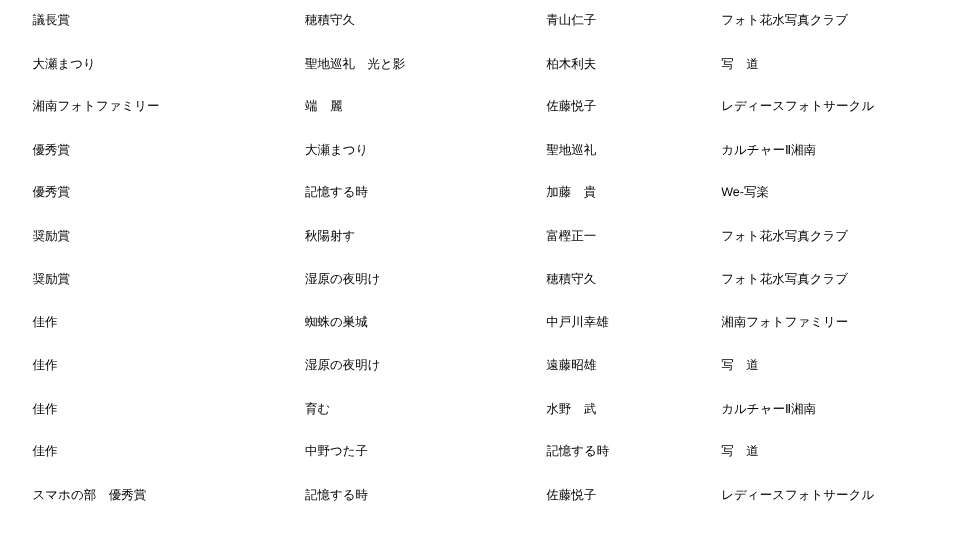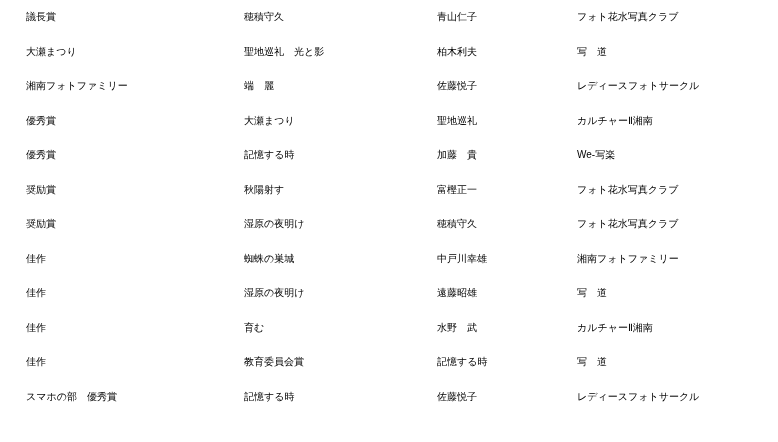--- a/index.html
+++ b/index.html
@@ -96,21 +96,21 @@
         <td class="c4">写　道</td>
       </tr>
       <tr>
         <td class="c1">佳作</td>
         <td class="c2">育む</td>
         <td class="c3">水野　武</td>
         <td class="c4">カルチャーⅡ湘南</td>
       </tr>
       <tr>
         <td class="c1">佳作</td>
-        <td class="c2">教育委員会賞</td>
+        <td class="c2">中野つた子</td>
         <td class="c3">記憶する時</td>
         <td class="c4">写　道</td>
       </tr>
       <tr>
         <td class="c1">スマホの部　優秀賞</td>
         <td class="c2">記憶する時</td>
         <td class="c3">佐藤悦子</td>
         <td class="c4">レディースフォトサークル</td>
       </tr>
     </tbody>

